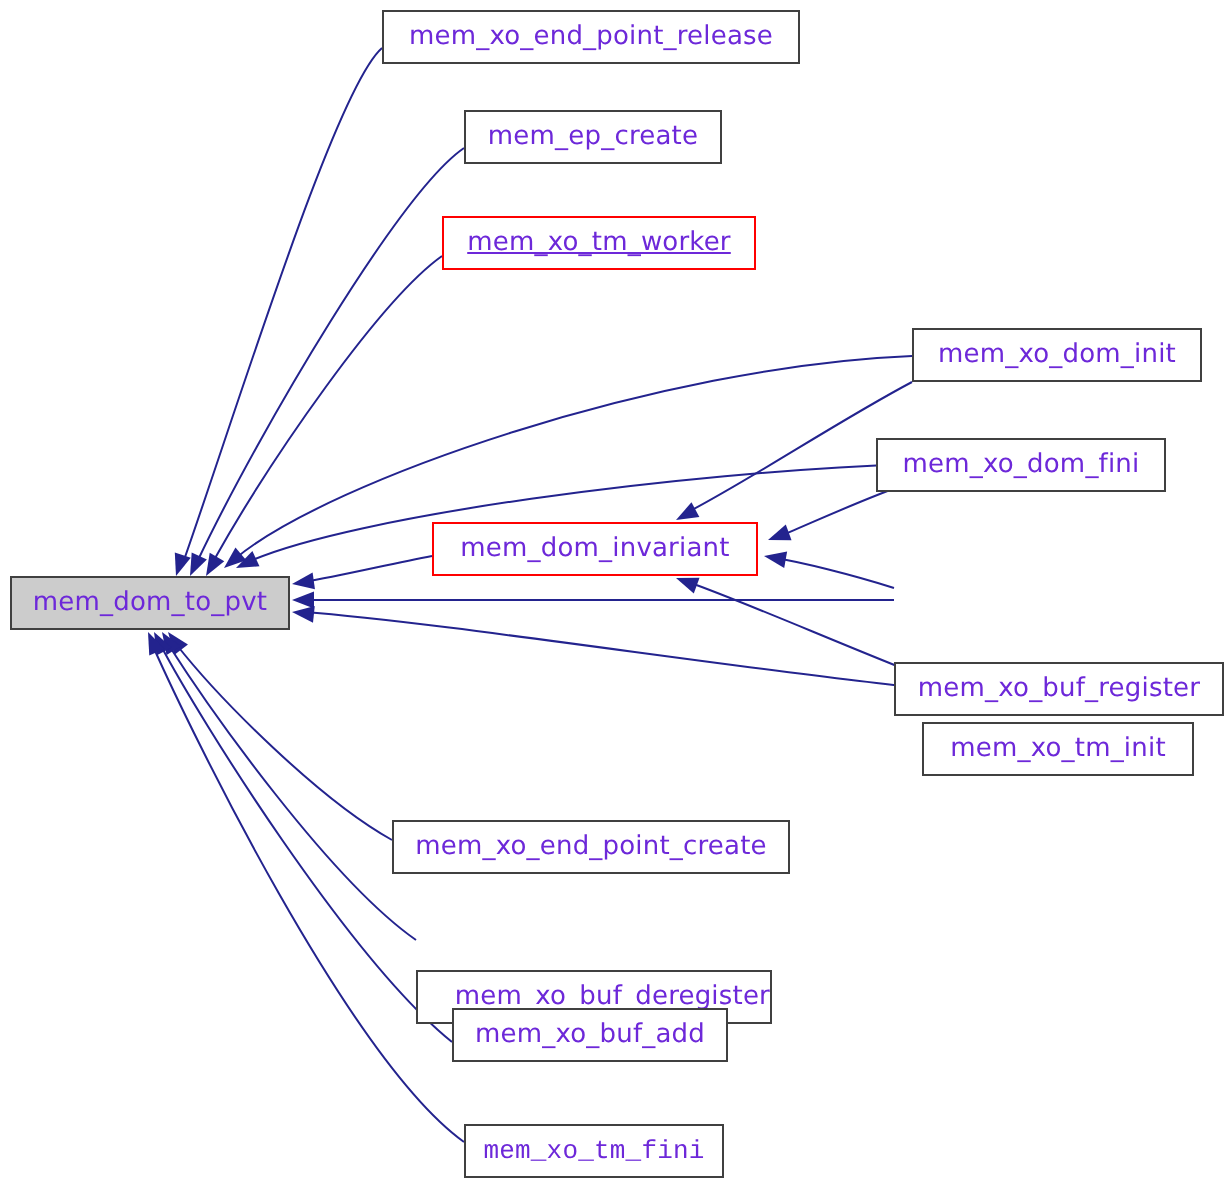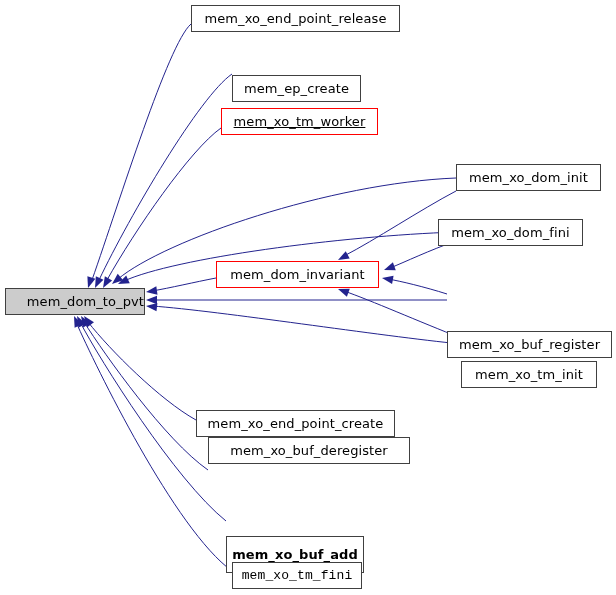--- a/index.html
+++ b/index.html
@@ -23,21 +23,21 @@
     height: 595px;
   }
   .node {
     position: absolute;
     box-sizing: border-box;
     display: flex;
     align-items: center;
     justify-content: center;
     border: 1px solid #404040;
     background: #ffffff;
-    color: #000000;
+    color: #6d28d9;
     font-size: 13px;
     line-height: 1;
     white-space: nowrap;
     letter-spacing: 0.1px;
   }
   .node.root {
     background: #cccccc;
     border: 1px solid #404040;
   }
   .node.highlight {
@@ -78,27 +78,27 @@
       <polygon points="0,0 -11,-4.2 -11,4.2" fill="#23238e" transform="translate(338,260) rotate(152)"></polygon>
       <path d="M456,241 C430,250 405,262 390,268" fill="none" stroke="#23238e" stroke-width="1"></path>
       <polygon points="0,0 -11,-4.2 -11,4.2" fill="#23238e" transform="translate(384,270) rotate(160)"></polygon>
       <path d="M447,294 C425,287 400,281 388,279" fill="none" stroke="#23238e" stroke-width="1"></path>
       <polygon points="0,0 -11,-4.2 -11,4.2" fill="#23238e" transform="translate(382,278) rotate(190)"></polygon>
       <path d="M461,338 C420,322 370,300 344,291" fill="none" stroke="#23238e" stroke-width="1"></path>
       <polygon points="0,0 -11,-4.2 -11,4.2" fill="#23238e" transform="translate(338,289) rotate(200)"></polygon>
     </svg>
 
   <div id="node-layer">
-      <div class="node root" style="left: 5px; top: 288px; width: 140px; height: 27px; justify-content: flex-end;">
+      <div class="node root" style="left: 5px; top: 288px; width: 140px; height: 27px;">
         <span>mem_dom_to_pvt</span>
       </div>
       <div class="node" style="left: 191px; top: 5px; width: 209px; height: 27px;">
         <span>mem_xo_end_point_release</span>
       </div>
-      <div class="node" style="left: 232px; top: 55px; width: 129px; height: 27px; margin-top: 20px;">
+      <div class="node" style="left: 232px; top: 55px; width: 129px; height: 27px;">
         <span>mem_ep_create</span>
       </div>
       <div class="node highlight" style="left: 221px; top: 108px; width: 157px; height: 27px; text-decoration: underline;">
         <span>mem_xo_tm_worker</span>
       </div>
       <div class="node" style="left: 456px; top: 164px; width: 145px; height: 27px;">
         <span>mem_xo_dom_init</span>
       </div>
       <div class="node" style="left: 438px; top: 219px; width: 145px; height: 27px;">
         <span>mem_xo_dom_fini</span>
@@ -108,24 +108,24 @@
       </div>
       <div class="node" style="left: 447px; top: 287px; width: 165px; height: 27px; margin-top: 44px;">
         <span>mem_xo_buf_register</span>
       </div>
       <div class="node" style="left: 461px; top: 334px; width: 136px; height: 27px; margin-top: 27px;">
         <span>mem_xo_tm_init</span>
       </div>
       <div class="node" style="left: 196px; top: 410px; width: 199px; height: 27px;">
         <span>mem_xo_end_point_create</span>
       </div>
-      <div class="node" style="left: 208px; top: 437px; width: 202px; height: 27px;">
+      <div class="node" style="left: 208px; top: 485px; width: 178px; height: 27px; justify-content: flex-end;">
         <span>mem_xo_buf_deregister</span>
       </div>
-      <div class="node" style="left: 226px; top: 536px; width: 138px; height: 37px; font-weight: bold;">
+      <div class="node" style="left: 226px; top: 504px; width: 138px; height: 27px;">
         <span>mem_xo_buf_add</span>
       </div>
       <div class="node" style="left: 232px; top: 562px; width: 130px; height: 27px; font-family: Liberation Mono, monospace;">
         <span>mem_xo_tm_fini</span>
       </div>
     </div>
 
 </div>
 
 </body></html>

